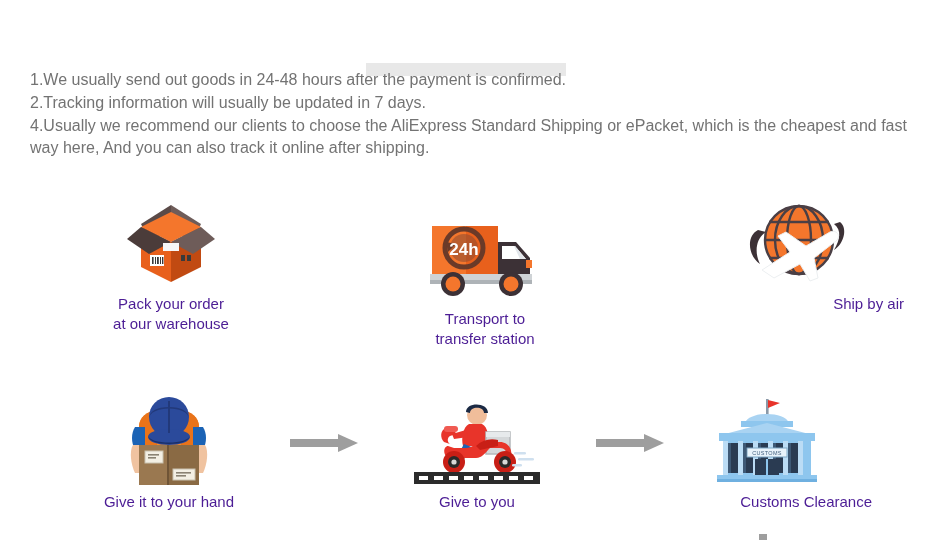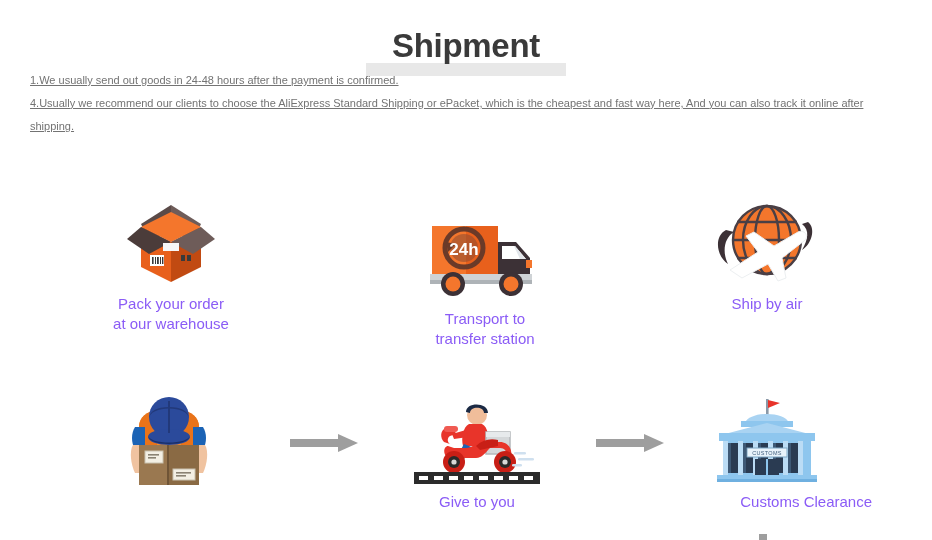--- a/index.html
+++ b/index.html
@@ -42,24 +42,23 @@
     letter-spacing: -0.3px;
     line-height: 40px;
   }
 
   
   .policy {
     position: absolute;
     left: 30px;
     top: 69px;
     width: 880px;
-    font-size: 11px;
+    font-size: 16px;
     line-height: 22.8px;
     color: #737373;
-    text-decoration: underline;
   }
   .policy p {
     margin: 0;
   }
 
   
   .flow {
     position: absolute;
     left: 0;
     top: 196px;
@@ -72,28 +71,28 @@
   }
   .step-icon {
     height: 92px;
     display: flex;
     align-items: center;
     justify-content: center;
   }
   .step-label {
     font-size: 15px;
     line-height: 19.5px;
-    color: #8b5cf6;
+    color: #4c1d95;
     margin-top: 6px;
     white-space: pre-line;
   }
 
   .step-pack     { left: 66px;  top: 0; }
   .step-truck    { left: 380px; top: 15px; }
-  .step-air      { left: 662px; top: 0; }
+  .step-air      { left: 694px; top: 0; text-align: right; }
   .step-customs  { left: 662px; top: 198px; text-align: right; }
   .step-scooter  { left: 372px; top: 198px; }
   .step-hand     { left: 64px;  top: 198px; }
 
   
   .arrow-h {
     position: absolute;
     width: 70px;
     height: 22px;
   }
@@ -108,25 +107,25 @@
   }
 
   
   .ico { display: block; }
 </style>
 </head>
 <body>
 
 <div class="title-wrap">
   <div class="title-band"></div>
-  <span class="title-text">Shipment</span>
 </div>
 
 <div class="policy">
   <p>1.We usually send out goods in 24-48 hours after the payment is confirmed.</p>
+  <p>2.Tracking information will usually be updated in 7 days.</p>
   <p>4.Usually we recommend our clients to choose the AliExpress Standard Shipping or ePacket, which is the cheapest and fast way here, And you can also track it online after shipping.</p>
 </div>
 
 <div class="flow">
 
   <div class="step step-pack">
     <div class="step-icon">
       <svg class="ico" width="104" height="90" viewBox="0 0 104 90" xmlns="http://www.w3.org/2000/svg">
 
         <polygon points="22,27 52,8 52,34 30,44" fill="#5a4a48"></polygon>
@@ -368,15 +367,16 @@
           <rect x="31" y="61" width="11" height="1.6"></rect>
           <rect x="31" y="64" width="8" height="1.6"></rect>
         </g>
         <rect x="56" y="76" width="22" height="11" fill="#f3efe4" stroke="#c9c2b0" stroke-width="1"></rect>
         <g fill="#8a8273">
           <rect x="59" y="79" width="15" height="1.6"></rect>
           <rect x="59" y="82" width="10" height="1.6"></rect>
         </g>
       </svg>
     </div>
+    <div class="step-label">Give it to your hand</div>
   </div>
 
 </div>
 
 </body></html>

